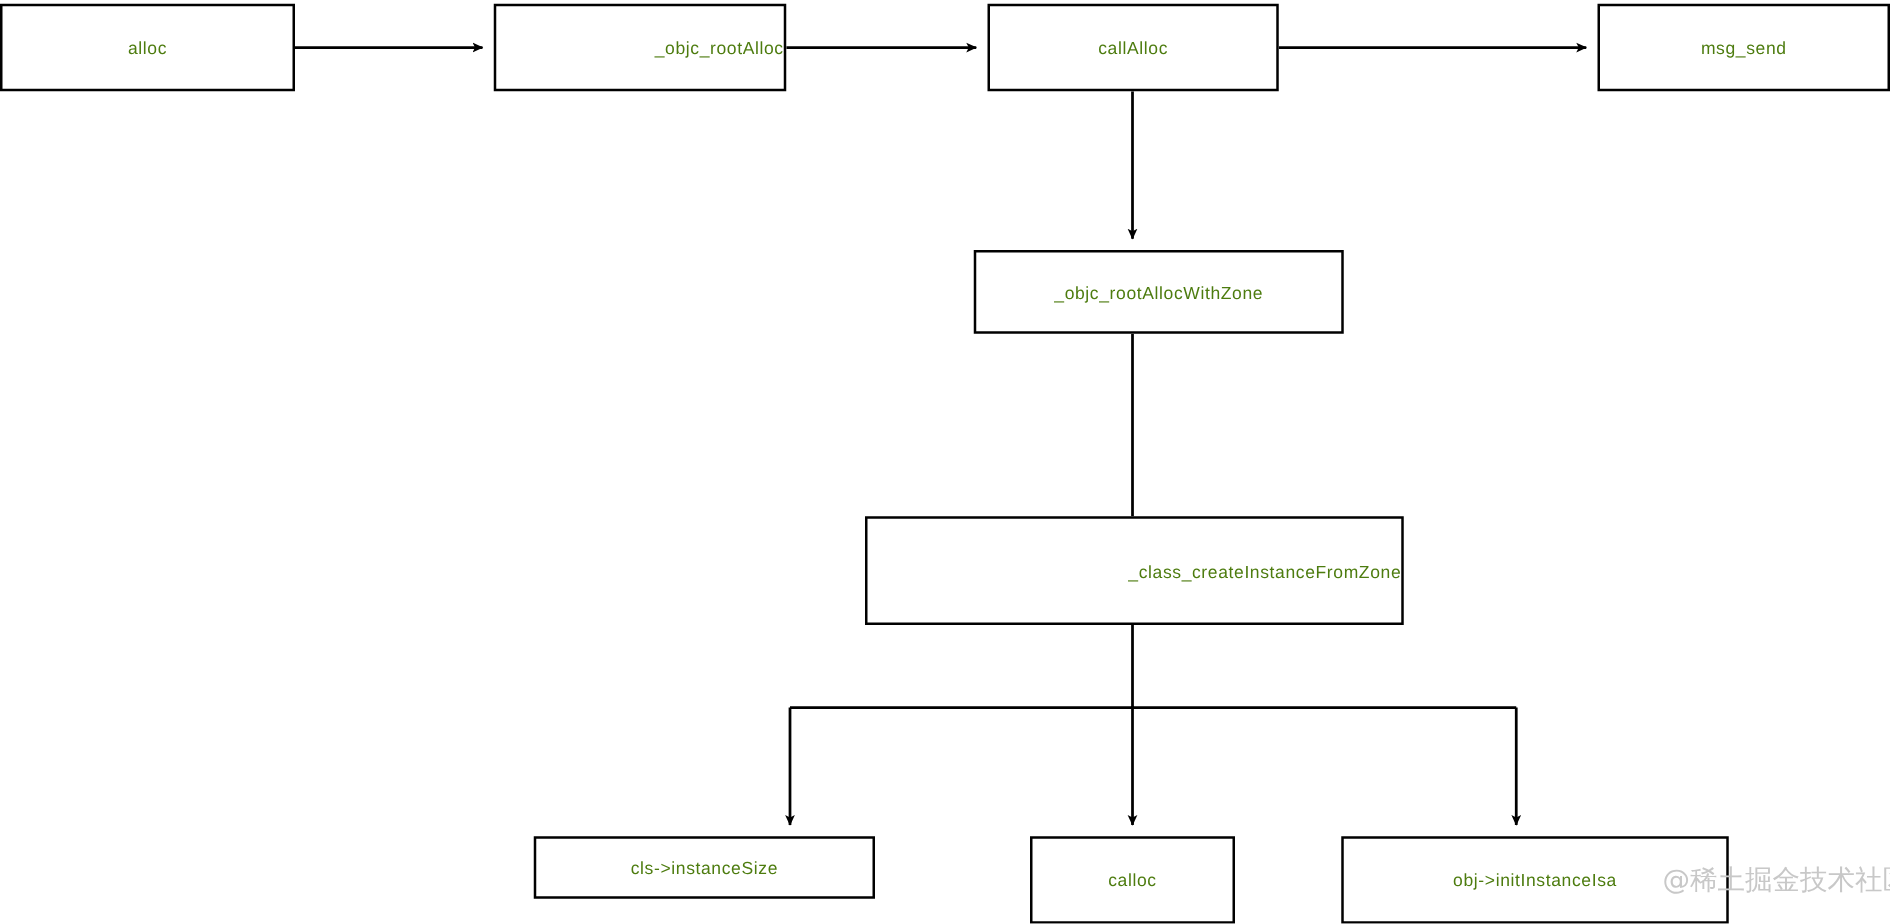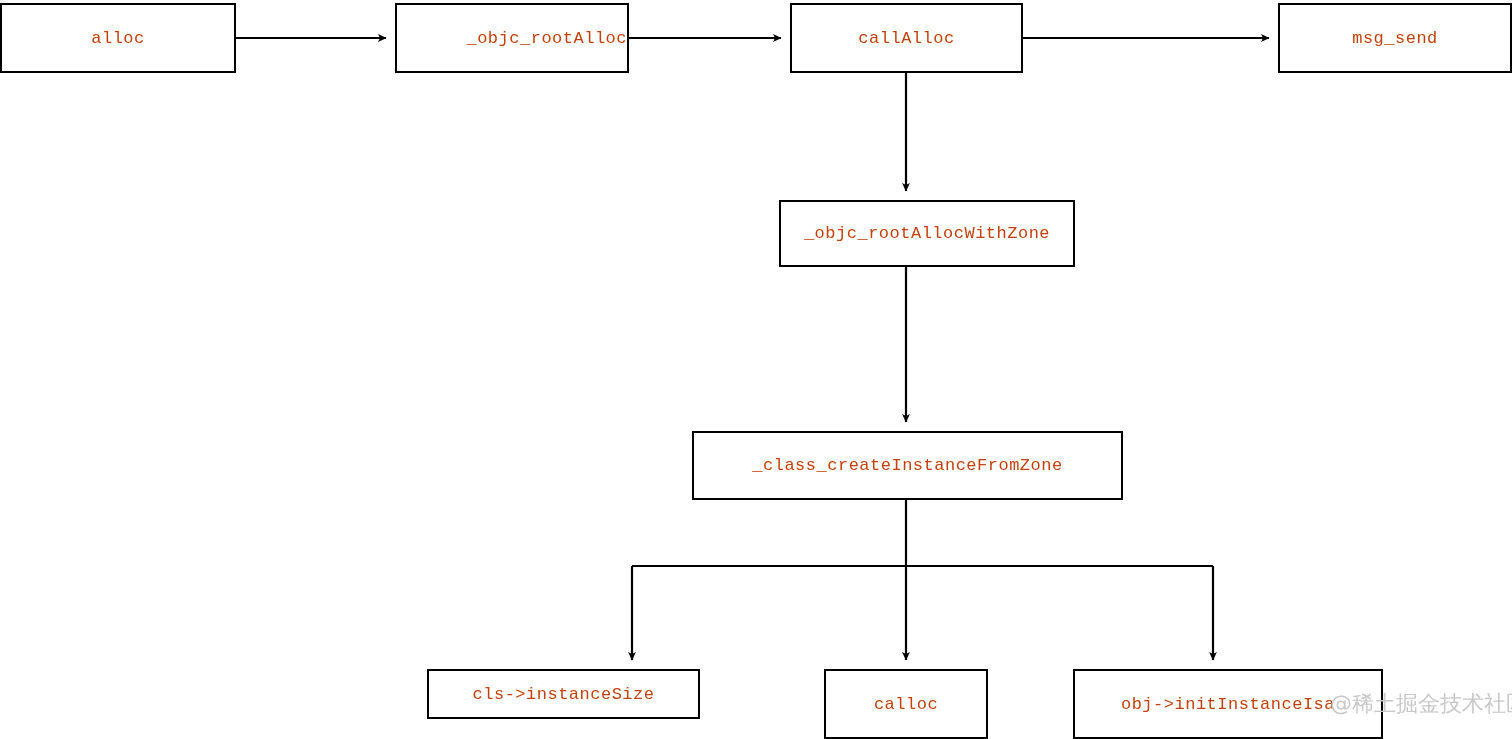--- a/index.html
+++ b/index.html
@@ -26,23 +26,23 @@
     pointer-events: none;
   }
   .node {
     position: absolute;
     box-sizing: border-box;
     border: 2px solid #000000;
     background: #ffffff;
     display: flex;
     align-items: center;
     justify-content: center;
-    color: #c2410c;
-    font-family: Liberation Mono, monospace;
-    font-size: 17px;
+    color: #4d7c0f;
+    font-family: Liberation Sans, sans-serif;
+    font-size: 14px;
     letter-spacing: 0.5px;
     white-space: nowrap;
     z-index: 2;
   }
   .watermark {
     position: absolute;
     color: #c8c8c8;
     font-family: "DejaVu Sans", "Liberation Sans", sans-serif;
     font-size: 22px;
     white-space: nowrap;
@@ -87,21 +87,21 @@
   </div>
 
   <div class="node" style="left:790px; top:3px; width:233px; height:70px;">
     <span>callAlloc</span>
   </div>
 
   <div class="node" style="left:779px; top:200px; width:296px; height:67px;">
     <span>_objc_rootAllocWithZone</span>
   </div>
 
-  <div class="node" style="left:692px; top:431px; width:431px; height:69px;">
+  <div class="node" style="left:692px; top:413px; width:431px; height:87px;justify-content:flex-end;">
     <span>_class_createInstanceFromZone</span>
   </div>
 
   <div class="node" style="left:427px; top:669px; width:273px; height:50px;">
     <span>cls-&gt;instanceSize</span>
   </div>
 
   <div class="node" style="left:824px; top:669px; width:164px; height:70px;">
     <span>calloc</span>
   </div>

